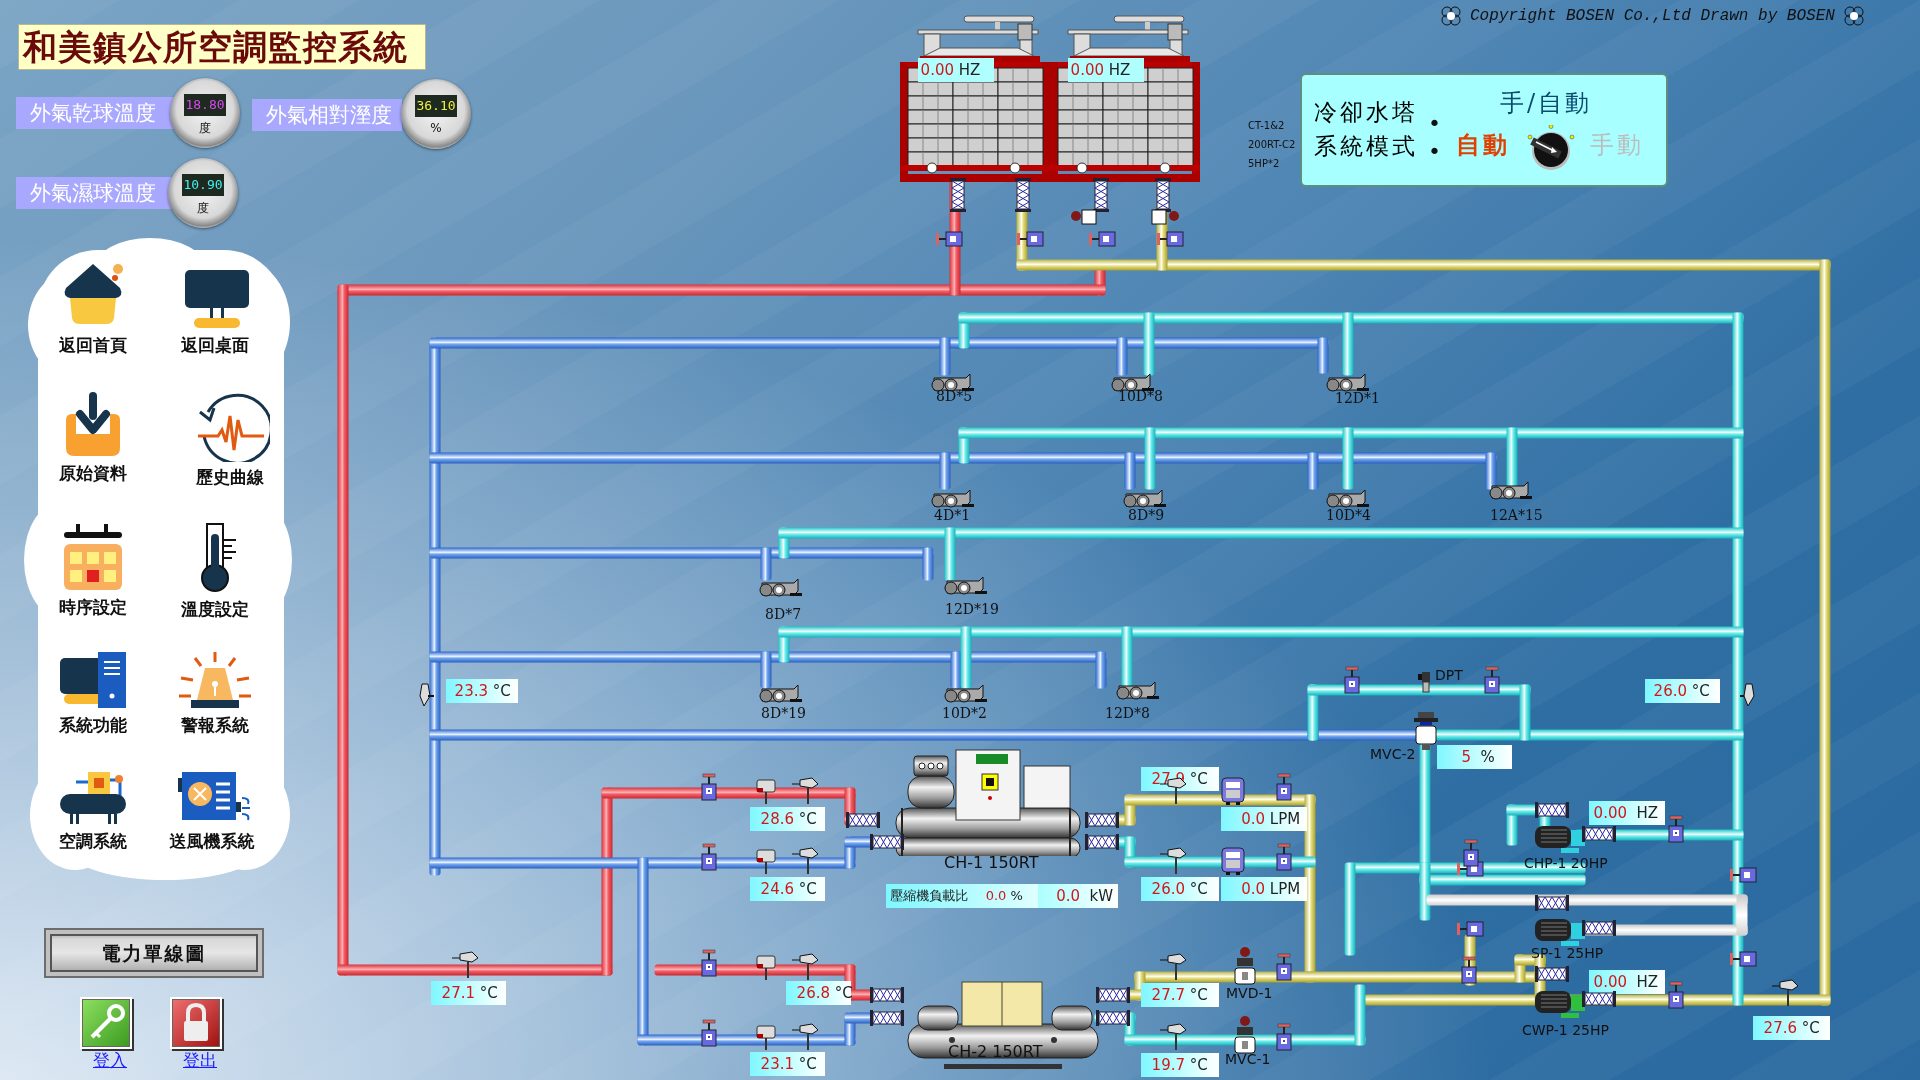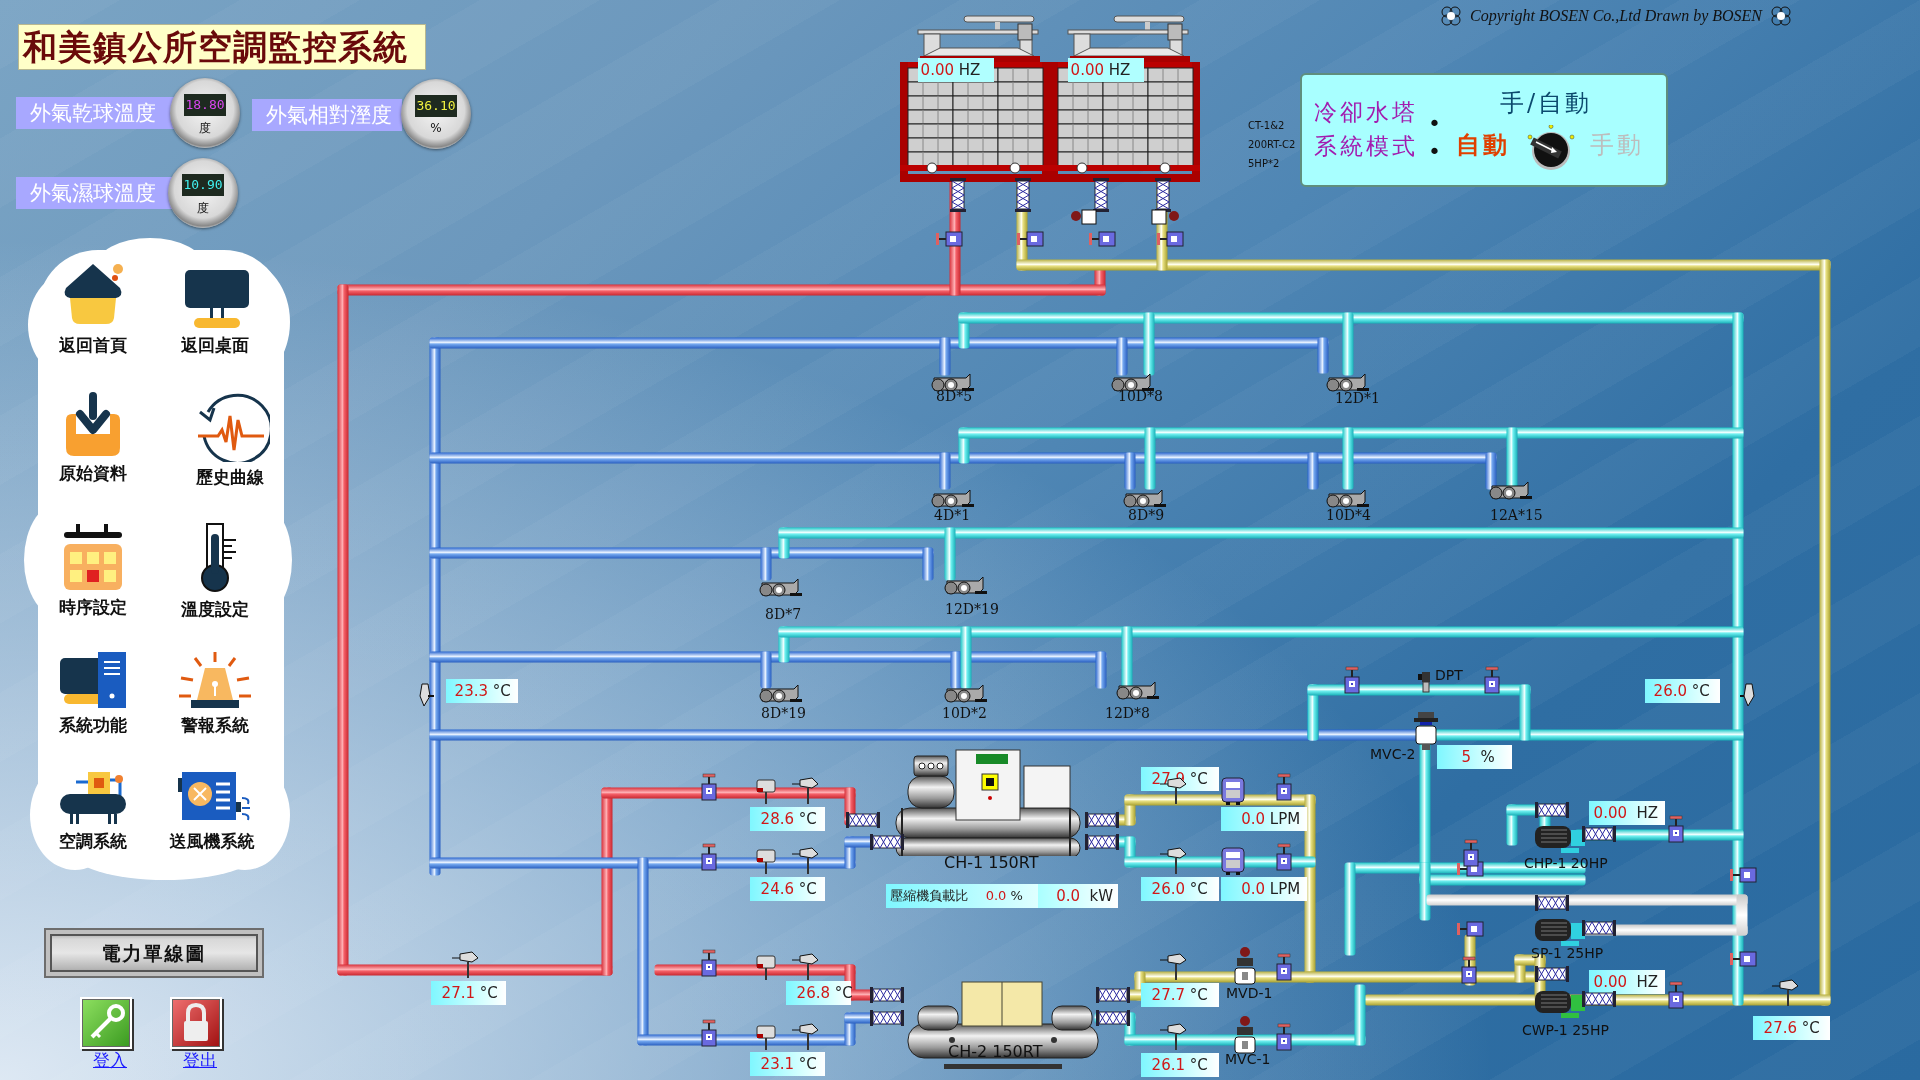--- a/index.html
+++ b/index.html
@@ -14,23 +14,23 @@
 .gauge .lcd{position:absolute;left:14px;top:16px;width:42px;height:22px;background:#1e2a20;font-size:13px;line-height:22px;text-align:center;font-family:"DejaVu Sans Mono",monospace}
 .gauge .unit{position:absolute;left:0;right:0;top:42px;text-align:center;font-size:12px;color:#111}
 .cloud{background:#fff;position:absolute}
 .nav-item{position:absolute;width:110px;text-align:center;cursor:pointer}
 .nav-item .lbl{font-family:"DejaVu Serif",serif;font-size:17px;color:#111;margin-top:4px;white-space:nowrap;font-weight:bold}
 .nav-item svg{display:block;margin:0 auto}
 #power-btn{left:44px;top:928px;width:220px;height:50px;background:linear-gradient(#8f8f8f,#d8d8d8 20%,#e6e6e6 50%,#b4b4b4 85%,#7a7a7a);border:2px solid #6d6d6d;box-shadow:inset 0 0 0 4px #c0c0c0,inset 0 0 0 6px #555}
 #power-btn span{display:block;text-align:center;line-height:46px;font-size:19px;font-weight:bold;color:#111;font-family:"DejaVu Serif",serif;letter-spacing:2px}
 .loginbtn{width:52px;height:52px;border:2px solid #fff;box-shadow:2px 2px 0 #333,inset 0 0 0 1px #666}
 .loginlbl{color:#1a1aff;font-size:17px;text-decoration:underline;text-align:center;width:60px}
-#copyright{left:1440px;top:6px;font-family:Liberation Serif, serif;font-style:italic;font-size:16px;color:#111;white-space:nowrap;display:flex;align-items:center;gap:8px}
+#copyright{left:1440px;top:6px;font-family:Liberation Mono, monospace;font-style:italic;font-size:16px;color:#111;white-space:nowrap;display:flex;align-items:center;gap:8px}
 #mode-panel{left:1300px;top:73px;width:368px;height:114px;background:#a8ffff;border:2px solid #5f8e7e;border-radius:6px}
-#mode-panel .t1,#mode-panel .t2{position:absolute;left:12px;font-size:23px;color:#a21caf;font-family:Liberation Serif, serif;letter-spacing:3px}
+#mode-panel .t1,#mode-panel .t2{position:absolute;left:12px;font-size:23px;color:#000000;font-family:Liberation Serif, serif;letter-spacing:3px}
 .dispbox{position:absolute;background:linear-gradient(90deg,#7ff7ff,#d8ffff 70%,#fff);height:24px;font-size:15px;line-height:24px;white-space:nowrap;color:#222}
 .dispbox .v{color:#d01818;display:inline-block;text-align:right}
 .tag{position:absolute;font-size:14px;color:#111;white-space:nowrap}
 .fculbl{position:absolute;font-family:"DejaVu Serif",serif;font-size:14px;color:#111;white-space:nowrap}
 .ctlbl{position:absolute;left:1248px;top:116px;font-size:10px;line-height:19px;color:#111}
 </style>
 </head>
 <body>
 
 <div class="bglight"></div>
@@ -746,21 +746,21 @@
   <div class="dispbox" style="left:1221px;top:877px;width:86px"><span class="v" style="width:44px">0.0</span> <span>LPM</span></div>
   <div class="tag" style="left:944px;top:853px;font-size:16px">CH-1 150RT</div>
   <div class="dispbox" style="left:886px;top:884px;width:152px;background:linear-gradient(90deg,#7ff7ff,#dfffff);font-size:13px">&nbsp;<span>壓縮機負載比</span> &nbsp;<span class="v" style="width:30px">0.0</span> <span>%</span></div>
   <div class="dispbox" style="left:1038px;top:884px;width:80px;background:linear-gradient(90deg,#aaffff,#fff)"><span class="v" style="width:42px">0.0</span>&nbsp; <span>kW</span></div>
 
   <div class="dispbox" style="left:431px;top:981px;width:75px"><span class="v" style="width:44px">27.1</span> <span>°C</span></div>
   <div class="dispbox" style="left:786px;top:981px;width:65px"><span class="v" style="width:44px">26.8</span> <span>°C</span></div>
   <div class="dispbox" style="left:750px;top:1052px;width:75px"><span class="v" style="width:44px">23.1</span> <span>°C</span></div>
   <div class="tag" style="left:948px;top:1042px;font-size:16px">CH-2 150RT</div>
   <div class="dispbox" style="left:1141px;top:983px;width:78px"><span class="v" style="width:44px">27.7</span> <span>°C</span></div>
-  <div class="dispbox" style="left:1141px;top:1053px;width:78px"><span class="v" style="width:44px">26.1</span> <span>°C</span></div>
+  <div class="dispbox" style="left:1141px;top:1053px;width:78px"><span class="v" style="width:44px">19.7</span> <span>°C</span></div>
   <div class="tag" style="left:1226px;top:985px">MVD-1</div>
   <div class="tag" style="left:1225px;top:1051px">MVC-1</div>
 
   <div class="dispbox" style="left:1589px;top:801px;width:76px"><span class="v" style="width:38px">0.00</span>&nbsp; <span>HZ</span></div>
   <div class="tag" style="left:1524px;top:855px">CHP-1 20HP</div>
   <div class="tag" style="left:1531px;top:945px">SP-1 25HP</div>
   <div class="dispbox" style="left:1589px;top:970px;width:76px"><span class="v" style="width:38px">0.00</span>&nbsp; <span>HZ</span></div>
   <div class="tag" style="left:1522px;top:1022px">CWP-1 25HP</div>
   <div class="dispbox" style="left:1753px;top:1016px;width:77px"><span class="v" style="width:44px">27.6</span> <span>°C</span></div>
 </div>

